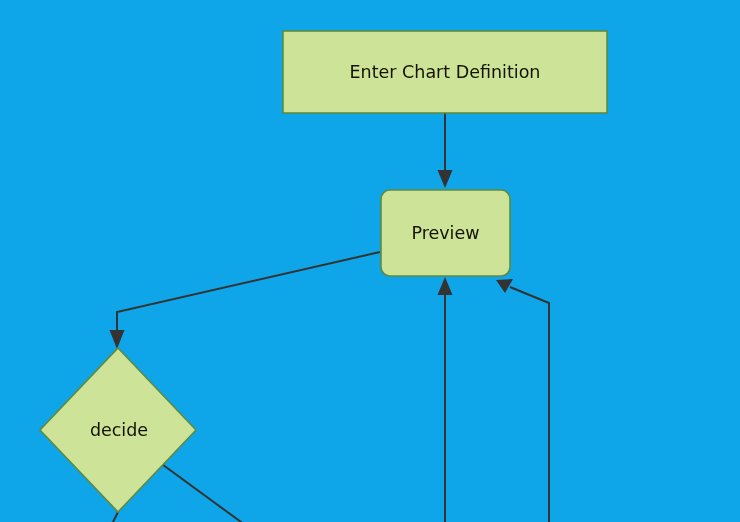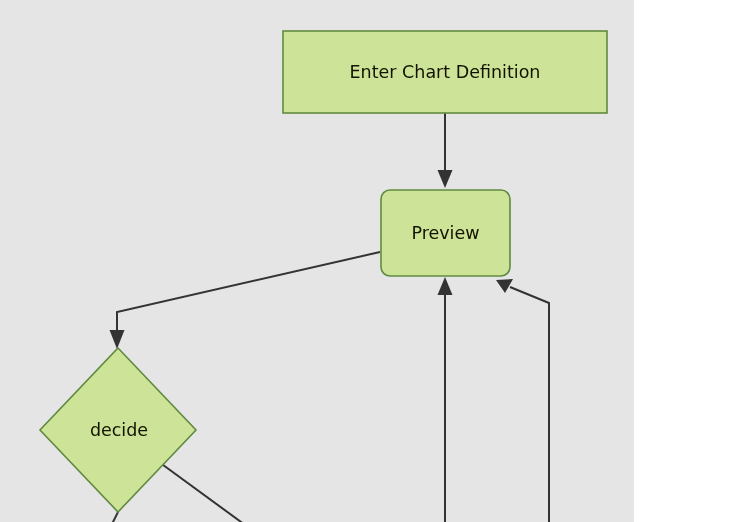--- a/index.html
+++ b/index.html
@@ -5,23 +5,23 @@
   html, body {
     margin: 0;
     padding: 0;
     background: #ffffff;
   }
   body {
     font-family: "DejaVu Sans", "Liberation Sans", sans-serif;
   }
   #canvas {
     position: relative;
-    width: 634px;
+    width: 740px;
     height: 522px;
-    background: #e5e5e5;
+    background: #0ea5e9;
     overflow: hidden;
   }
   #flow-svg {
     position: absolute;
     top: 0;
     left: 0;
     width: 740px;
     height: 522px;
     display: block;
   }

